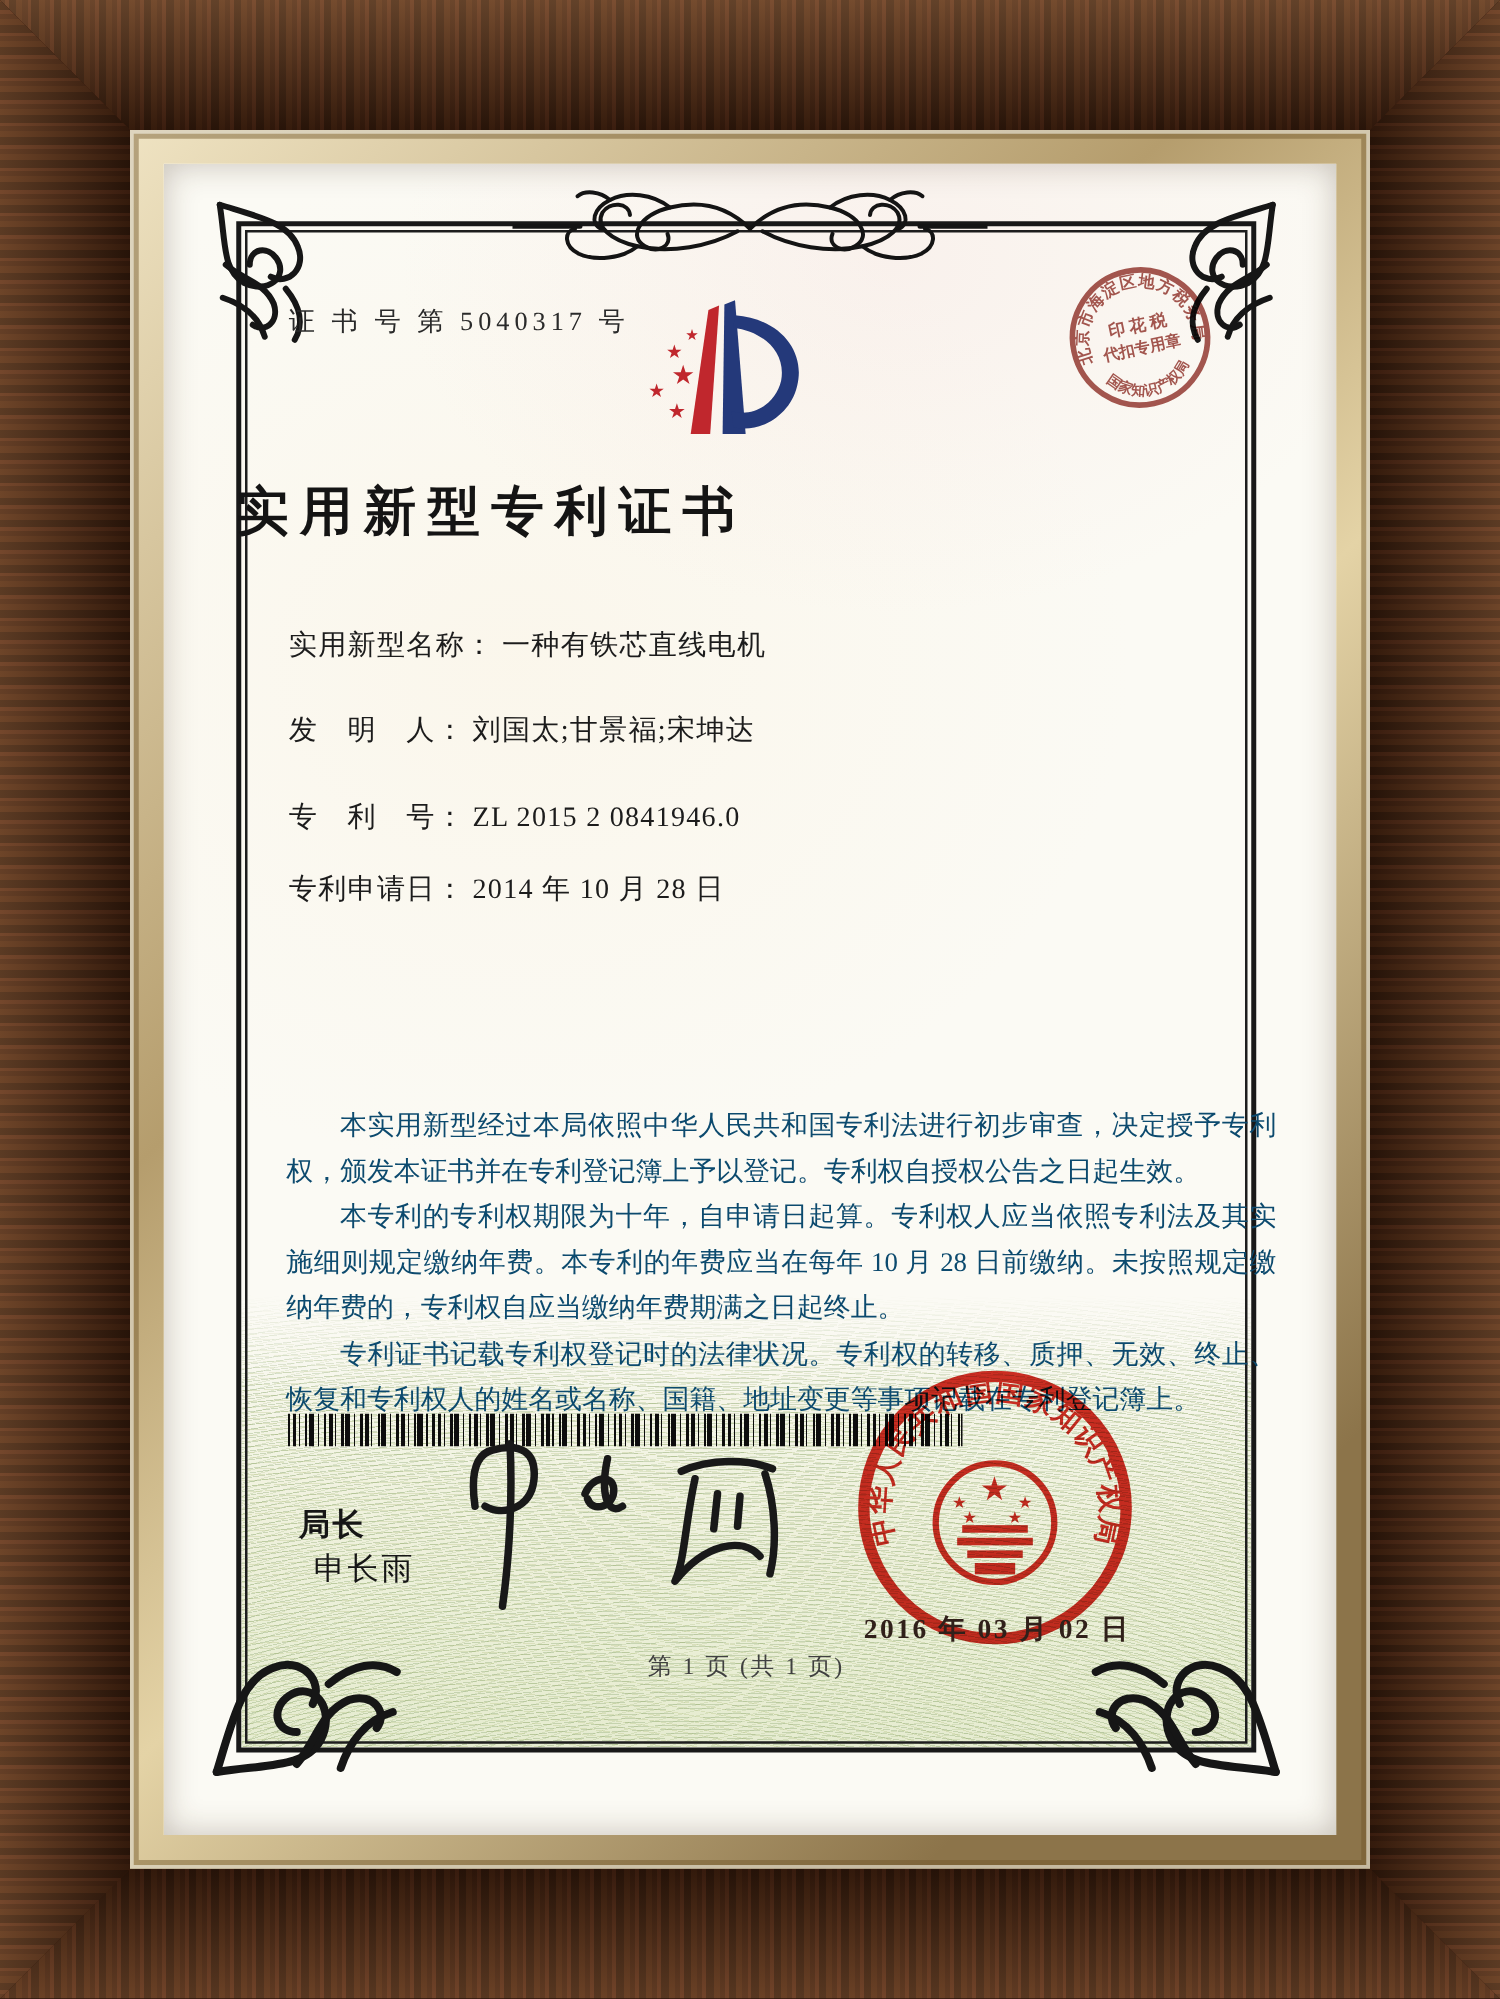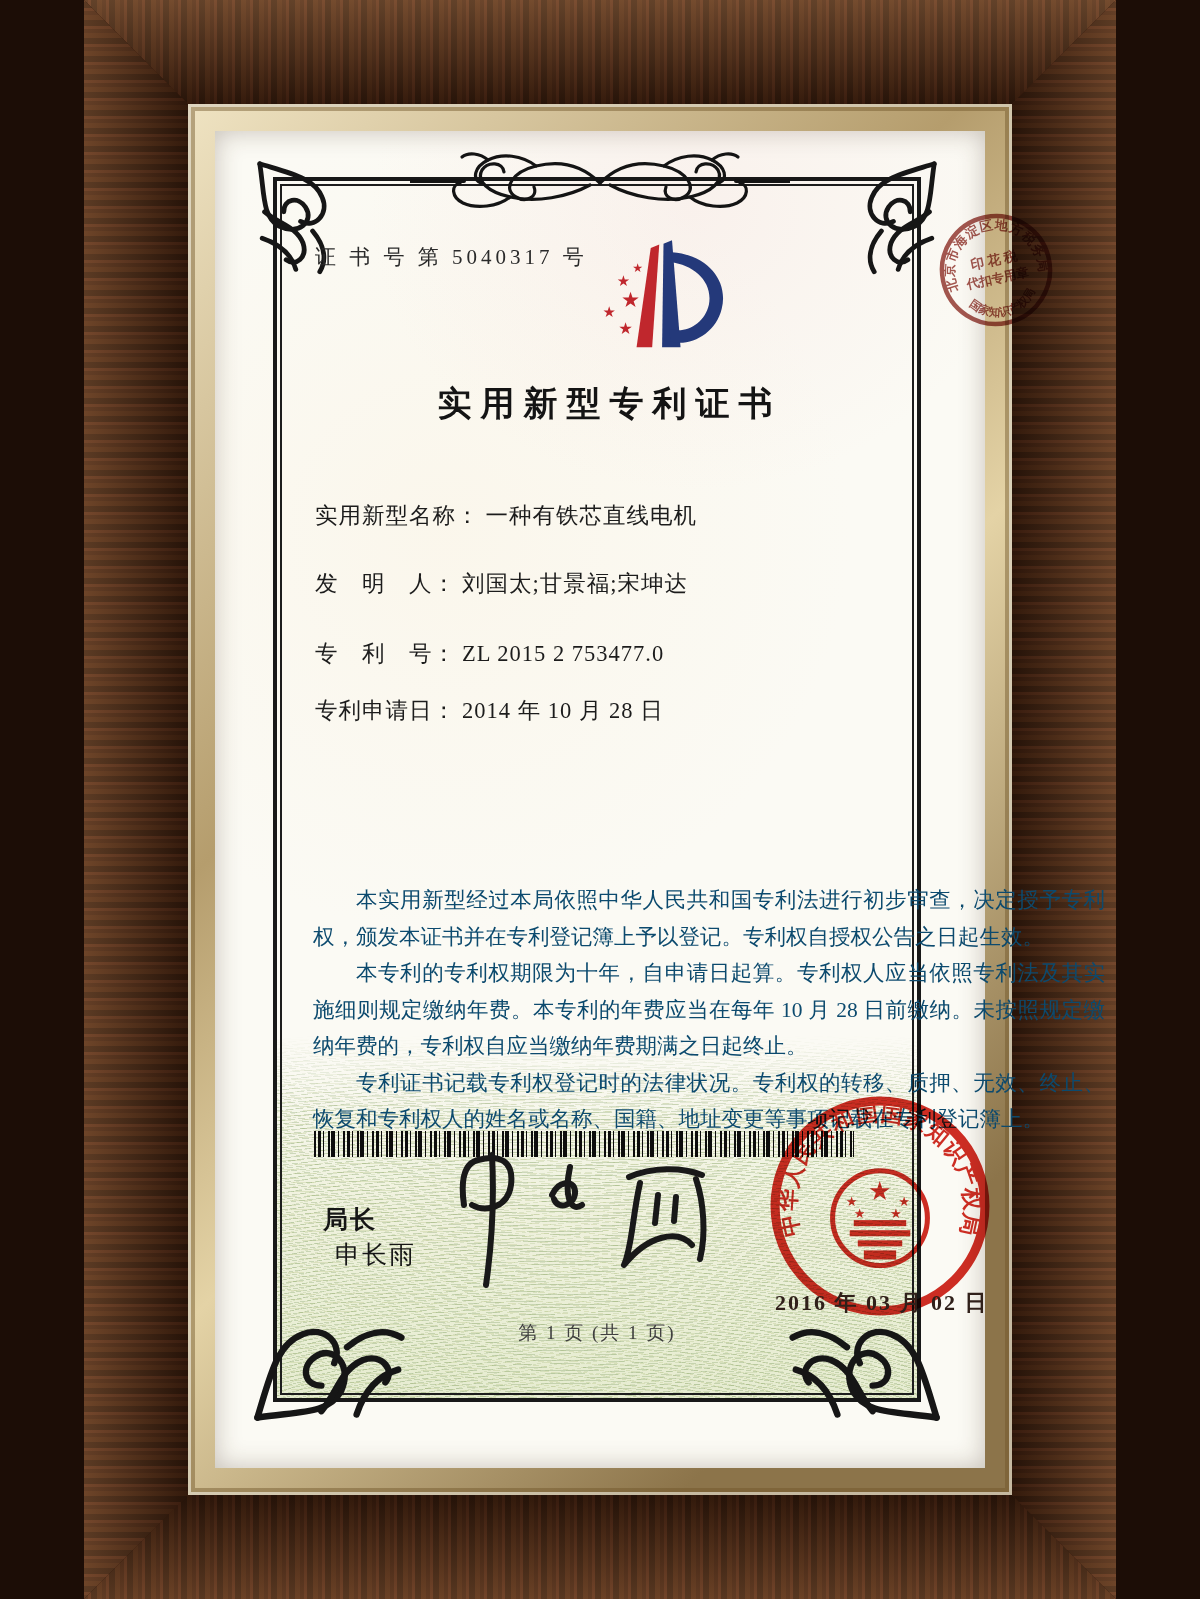--- a/index.html
+++ b/index.html
@@ -1,16 +1,16 @@
 <!DOCTYPE html>
 <html><head>
 <meta charset="utf-8">
 <style>
   html,body{margin:0;padding:0;background:#1c0d06;}
-  .stage{position:relative;width:1032px;height:1599px;margin:0 auto;overflow:hidden;
+  .stage{position:relative;width:1200px;height:1599px;margin:0 auto;overflow:hidden;
          font-family:"Liberation Serif","DejaVu Serif",serif;background:#2a1209;}
   
   .wood{position:absolute;}
   .wood-h{left:0;right:0;height:108px;
     background:
       linear-gradient(180deg,rgba(255,214,160,.20),rgba(0,0,0,.38)),
       repeating-linear-gradient(90deg,#47220f 0 4px,#5a2c16 4px 7px,#3c1d0c 7px 13px,#522912 13px 18px);}
   .wood-top{top:0;clip-path:polygon(0 0,100% 0,calc(100% - 108px) 100%,108px 100%);}
   .wood-bottom{bottom:0;clip-path:polygon(108px 0,calc(100% - 108px) 0,100% 100%,0 100%);
     background:
@@ -51,22 +51,22 @@
   .cert-border::after{content:'';position:absolute;inset:3px;border:2px solid #1d1d1d;}
   .ornament{position:absolute;pointer-events:none;}
   .flo-tl{left:40px;top:28px;width:120px;height:120px;transform:scaleX(-1);}
   .flo-tr{right:46px;top:28px;width:120px;height:120px;}
   .flo-bl{left:36px;bottom:44px;width:160px;height:160px;transform:scaleX(-1);}
   .flo-br{right:42px;bottom:44px;width:160px;height:160px;}
   .dragon{left:50%;top:12px;transform:translateX(-50%);width:380px;height:74px;}
   
   .cert-no{position:absolute;left:100px;top:112px;font-size:21px;letter-spacing:4px;color:#2a2a2a;}
   .logo{position:absolute;left:362px;top:98px;width:156px;height:140px;}
-  .title{position:absolute;left:58px;right:64px;top:250px;text-align:center;
-    font-size:34px;font-weight:700;letter-spacing:9px;color:#141414;padding-left:25px;}
+  .title{position:absolute;left:58px;right:64px;top:250px;
+    font-size:42px;font-weight:700;letter-spacing:9px;color:#141414;}
   .field{position:absolute;left:100px;font-size:22.5px;color:#1c1c1c;letter-spacing:1px;white-space:nowrap;}
   .f0{top:369px}.f1{top:437px}.f2{top:507px}.f3{top:564px}.f4{top:632px}.f5{top:702px}
   .field .lab{margin-right:6px;}
   .paras{position:absolute;left:98px;top:751px;width:792px;font-size:21.5px;line-height:36.5px;
     color:#0c4a6e;text-align:justify;}
   .paras p{margin:0;text-indent:2em;}
   .barcode{position:absolute;left:99px;top:1000px;width:540px;height:26px;
     background:repeating-linear-gradient(90deg,
       #0d0d0d 0 2px,transparent 2px 4px,#0d0d0d 4px 7px,transparent 7px 9px,
       #0d0d0d 9px 10px,transparent 10px 14px,#0d0d0d 14px 16px,transparent 16px 17px,
@@ -177,21 +177,21 @@
 
     <div class="title">实用新型专利证书</div>
 
     <div class="field f0">
       <span class="lab">实用新型名称：</span><span>一种有铁芯直线电机</span>
     </div>
     <div class="field f1">
       <span class="lab">发　明　人：</span><span>刘国太;甘景福;宋坤达</span>
     </div>
     <div class="field f2">
-      <span class="lab">专　利　号：</span><span>ZL 2015 2 753477.0</span>
+      <span class="lab">专　利　号：</span><span>ZL 2015 2 0841946.0</span>
     </div>
     <div class="field f3">
       <span class="lab">专利申请日：</span><span>2014 年 10 月 28 日</span>
     </div>
 
     <div class="paras">
       <p>本实用新型经过本局依照中华人民共和国专利法进行初步审查，决定授予专利权，颁发本证书并在专利登记簿上予以登记。专利权自授权公告之日起生效。</p>
       <p>本专利的专利权期限为十年，自申请日起算。专利权人应当依照专利法及其实施细则规定缴纳年费。本专利的年费应当在每年 10 月 28 日前缴纳。未按照规定缴纳年费的，专利权自应当缴纳年费期满之日起终止。</p>
       <p>专利证书记载专利权登记时的法律状况。专利权的转移、质押、无效、终止、恢复和专利权人的姓名或名称、国籍、地址变更等事项记载在专利登记簿上。</p>
     </div>

